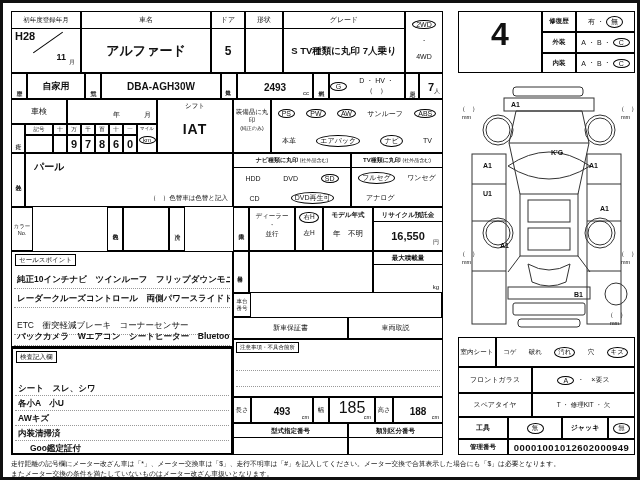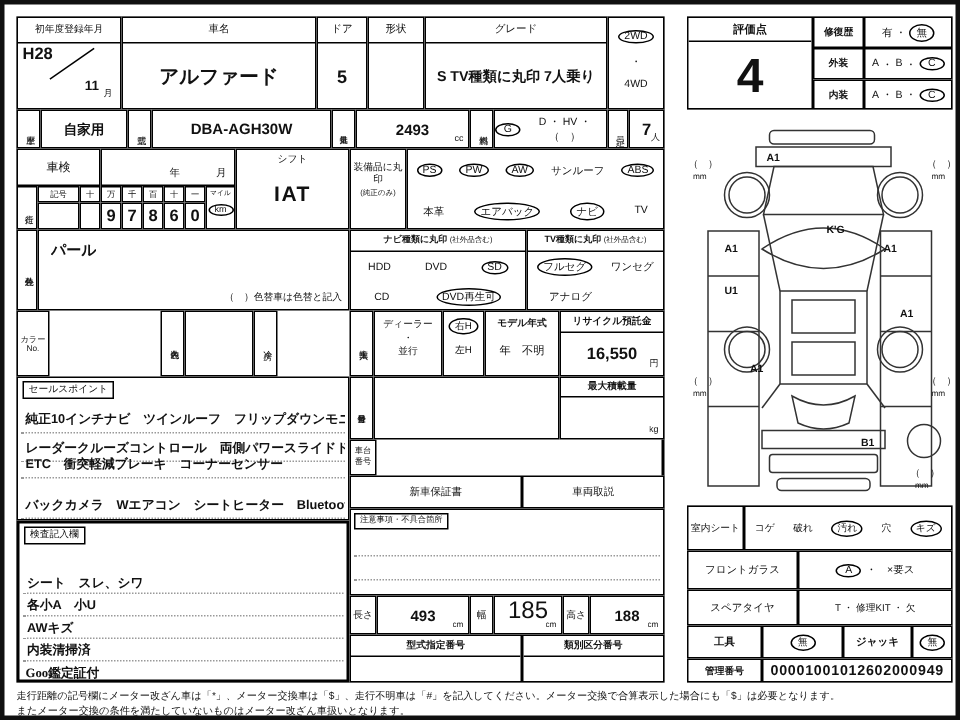--- a/index.html
+++ b/index.html
@@ -134,31 +134,31 @@
     </div>
   <div class="c ctr" style="left:120px;top:204px;width:46px;height:44px;font-size:9px;"></div>
   <div class="c ctr" style="left:166px;top:204px;width:16px;height:44px;">
       <span class="vt" style="font-size:6px;">冷房</span>
     </div>
 
   <div class="c" style="left:8px;top:248px;width:222px;height:96px;">
     <span class="tab" style="position:absolute;left:3px;top:2px;">セールスポイント</span>
     <div class="n dl" style="left:2px;top:18px;width:216px;height:19px;font-size:8.5px;font-weight:bold;line-height:19px;padding-left:3px;white-space:nowrap;">純正10インチナビ　ツインルーフ　フリップダウンモニター</div>
     <div class="n dl" style="left:2px;top:37px;width:216px;height:19px;font-size:8.5px;font-weight:bold;line-height:19px;padding-left:3px;white-space:nowrap;">レーダークルーズコントロール　両側パワースライドドア　禁煙車</div>
-    <div class="n dl" style="left:2px;top:48px;width:216px;height:19px;font-size:8.5px;font-weight:bold;line-height:19px;padding-left:3px;white-space:nowrap;">ETC　衝突軽減ブレーキ　コーナーセンサー</div>
+    <div class="n dl" style="left:2px;top:64px;width:216px;height:19px;font-size:8.5px;font-weight:normal;line-height:19px;padding-left:3px;white-space:nowrap;">ETC　衝突軽減ブレーキ　コーナーセンサー</div>
     <div class="n dl" style="left:2px;top:75px;width:216px;height:19px;font-size:8.5px;font-weight:bold;line-height:19px;padding-left:3px;white-space:nowrap;">バックカメラ　Wエアコン　シートヒーター　Bluetooth</div>
   </div>
 
   <div class="c b2" style="left:8px;top:344px;width:222px;height:108px;">
     <span class="tab" style="position:absolute;left:3px;top:2px;">検査記入欄</span>
     <div class="n dl" style="left:2px;top:32px;width:214px;height:15px;font-size:8.5px;font-weight:bold;line-height:15px;padding-left:3px;white-space:nowrap;">シート　スレ、シワ</div>
     <div class="n dl" style="left:2px;top:47px;width:214px;height:15px;font-size:8.5px;font-weight:bold;line-height:15px;padding-left:3px;white-space:nowrap;">各小A　小U</div>
     <div class="n dl" style="left:2px;top:62px;width:214px;height:15px;font-size:8.5px;font-weight:bold;line-height:15px;padding-left:3px;white-space:nowrap;">AWキズ</div>
     <div class="n dl" style="left:2px;top:77px;width:214px;height:15px;font-size:8.5px;font-weight:bold;line-height:15px;padding-left:3px;white-space:nowrap;">内装清掃済</div>
-    <div class="n dl" style="left:1px;top:92px;width:214px;height:14px;font-size:8.5px;font-weight:bold;line-height:14px;padding-left:3px;white-space:nowrap;font-family:Liberation Serif, serif;">Goo鑑定証付</div>
+    <div class="n dl" style="left:14px;top:92px;width:214px;height:14px;font-size:8.5px;font-weight:bold;line-height:14px;padding-left:3px;white-space:nowrap;">Goo鑑定証付</div>
   </div>
 
   <div class="c" style="left:230px;top:96px;width:38px;height:54px;">
     <div style="font-size:6.5px;text-align:center;padding-top:8px;line-height:1.3;">装備品に丸印</div>
     <div style="font-size:5px;text-align:center;">(純正のみ)</div>
   </div>
   <div class="c" style="left:268px;top:96px;width:172px;height:54px;">
     <div class="fr" style="height:27px;font-size:7px;">
       <span class="ci">PS</span>
       <span class="ci">PW</span>
@@ -264,21 +264,20 @@
 
   <div class="c" style="left:230px;top:420px;width:115px;height:32px;">
     <div class="hd" style="height:13px;font-size:6.5px;line-height:13px;font-weight:bold;">型式指定番号</div>
   </div>
   <div class="c" style="left:345px;top:420px;width:95px;height:32px;">
     <div class="hd" style="height:13px;font-size:6.5px;line-height:13px;font-weight:bold;">類別区分番号</div>
   </div>
 
   <div class="c b2" style="left:455px;top:8px;width:177px;height:62px;"></div>
   <div class="c" style="left:455px;top:8px;width:84px;height:62px;">
-    <div class="hd" style="height:15px;font-size:7.5px;line-height:15px;font-weight:bold;">評価点</div>
     <div class="ctr" style="height:44px;font-size:32px;font-weight:bold;">4</div>
   </div>
   <div class="c ctr" style="left:539px;top:8px;width:34px;height:21px;font-size:6.5px;font-weight:bold;">修復歴</div>
   <div class="c ctr" style="left:573px;top:8px;width:59px;height:21px;font-size:7px;">
     <span>有</span>
     <span style="margin:0 2px;">・</span>
     <span class="ci">無</span>
   </div>
   <div class="c ctr" style="left:539px;top:29px;width:34px;height:21px;font-size:6.5px;font-weight:bold;">外装</div>
   <div class="c ctr" style="left:573px;top:29px;width:59px;height:21px;font-size:7px;">

